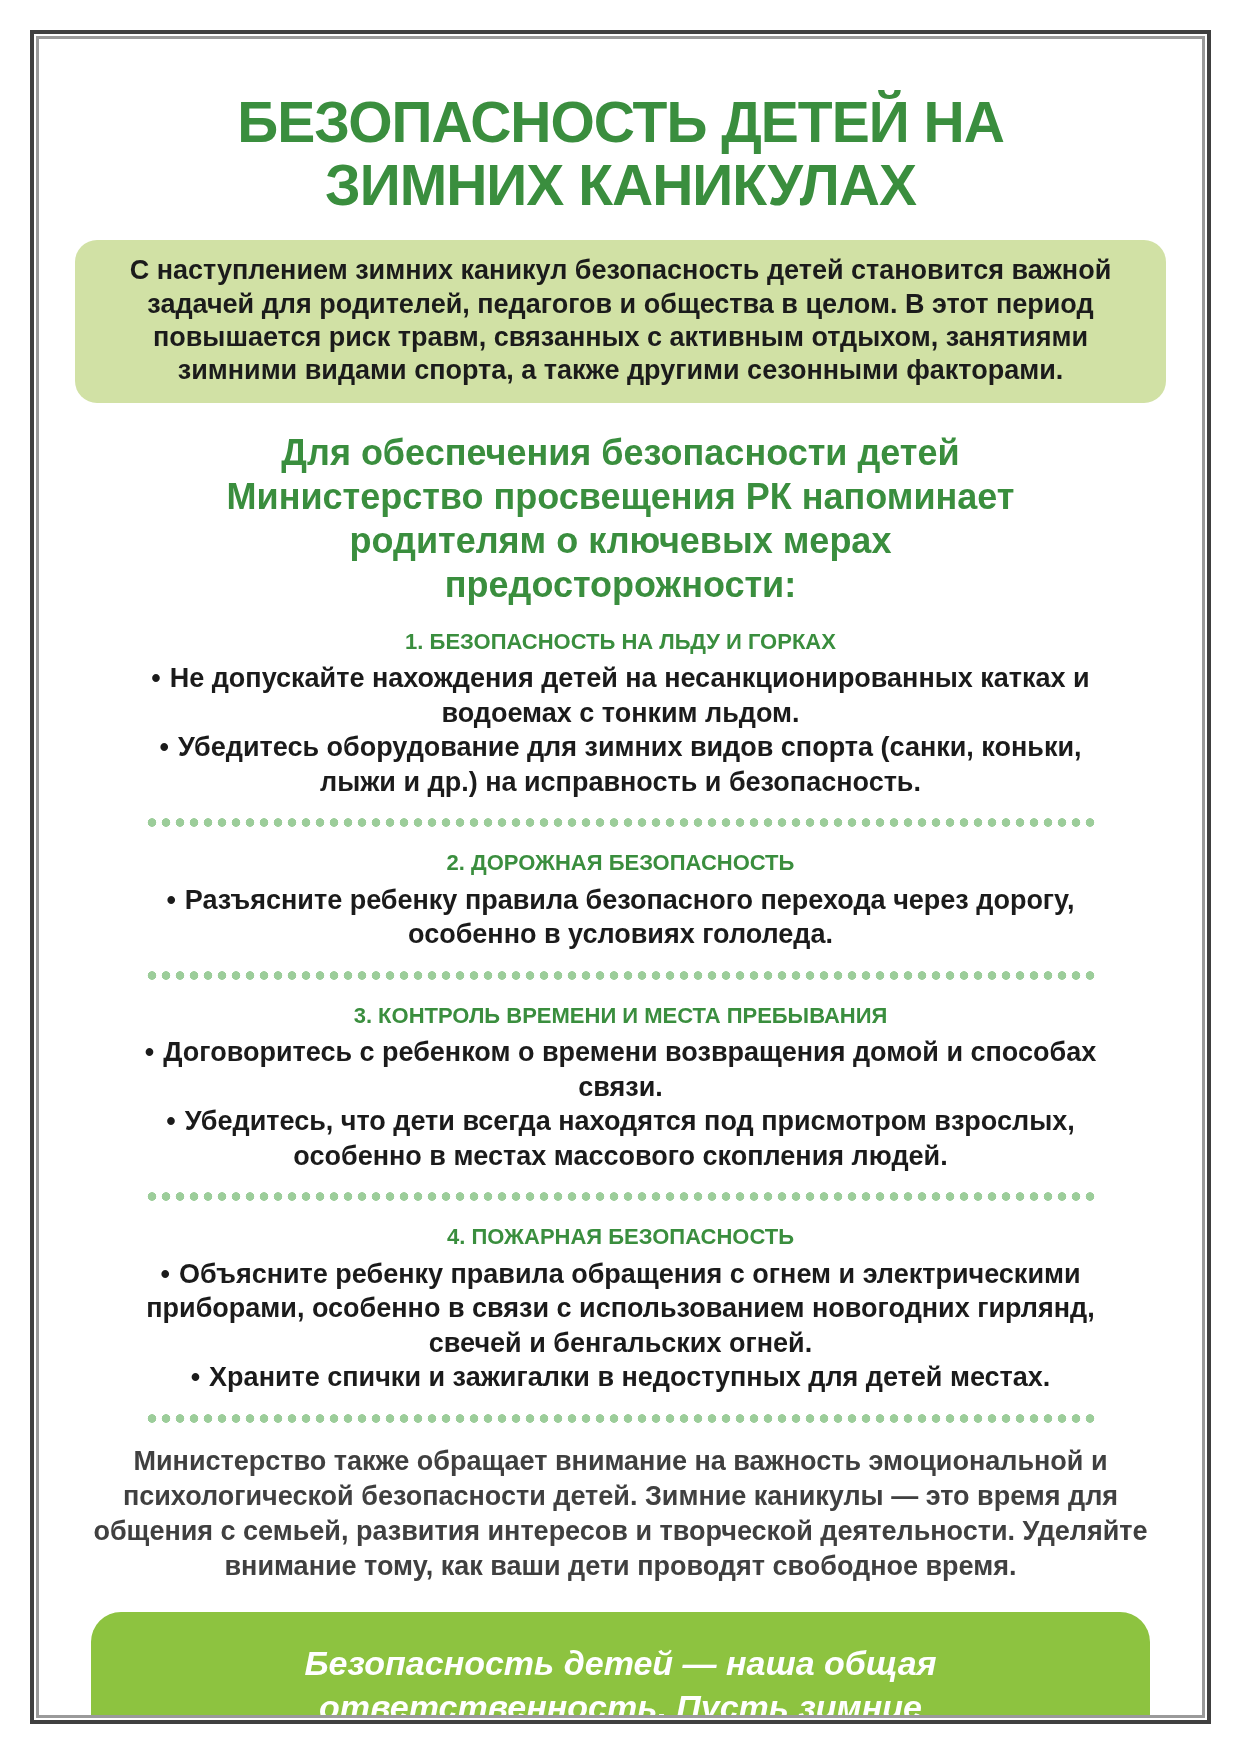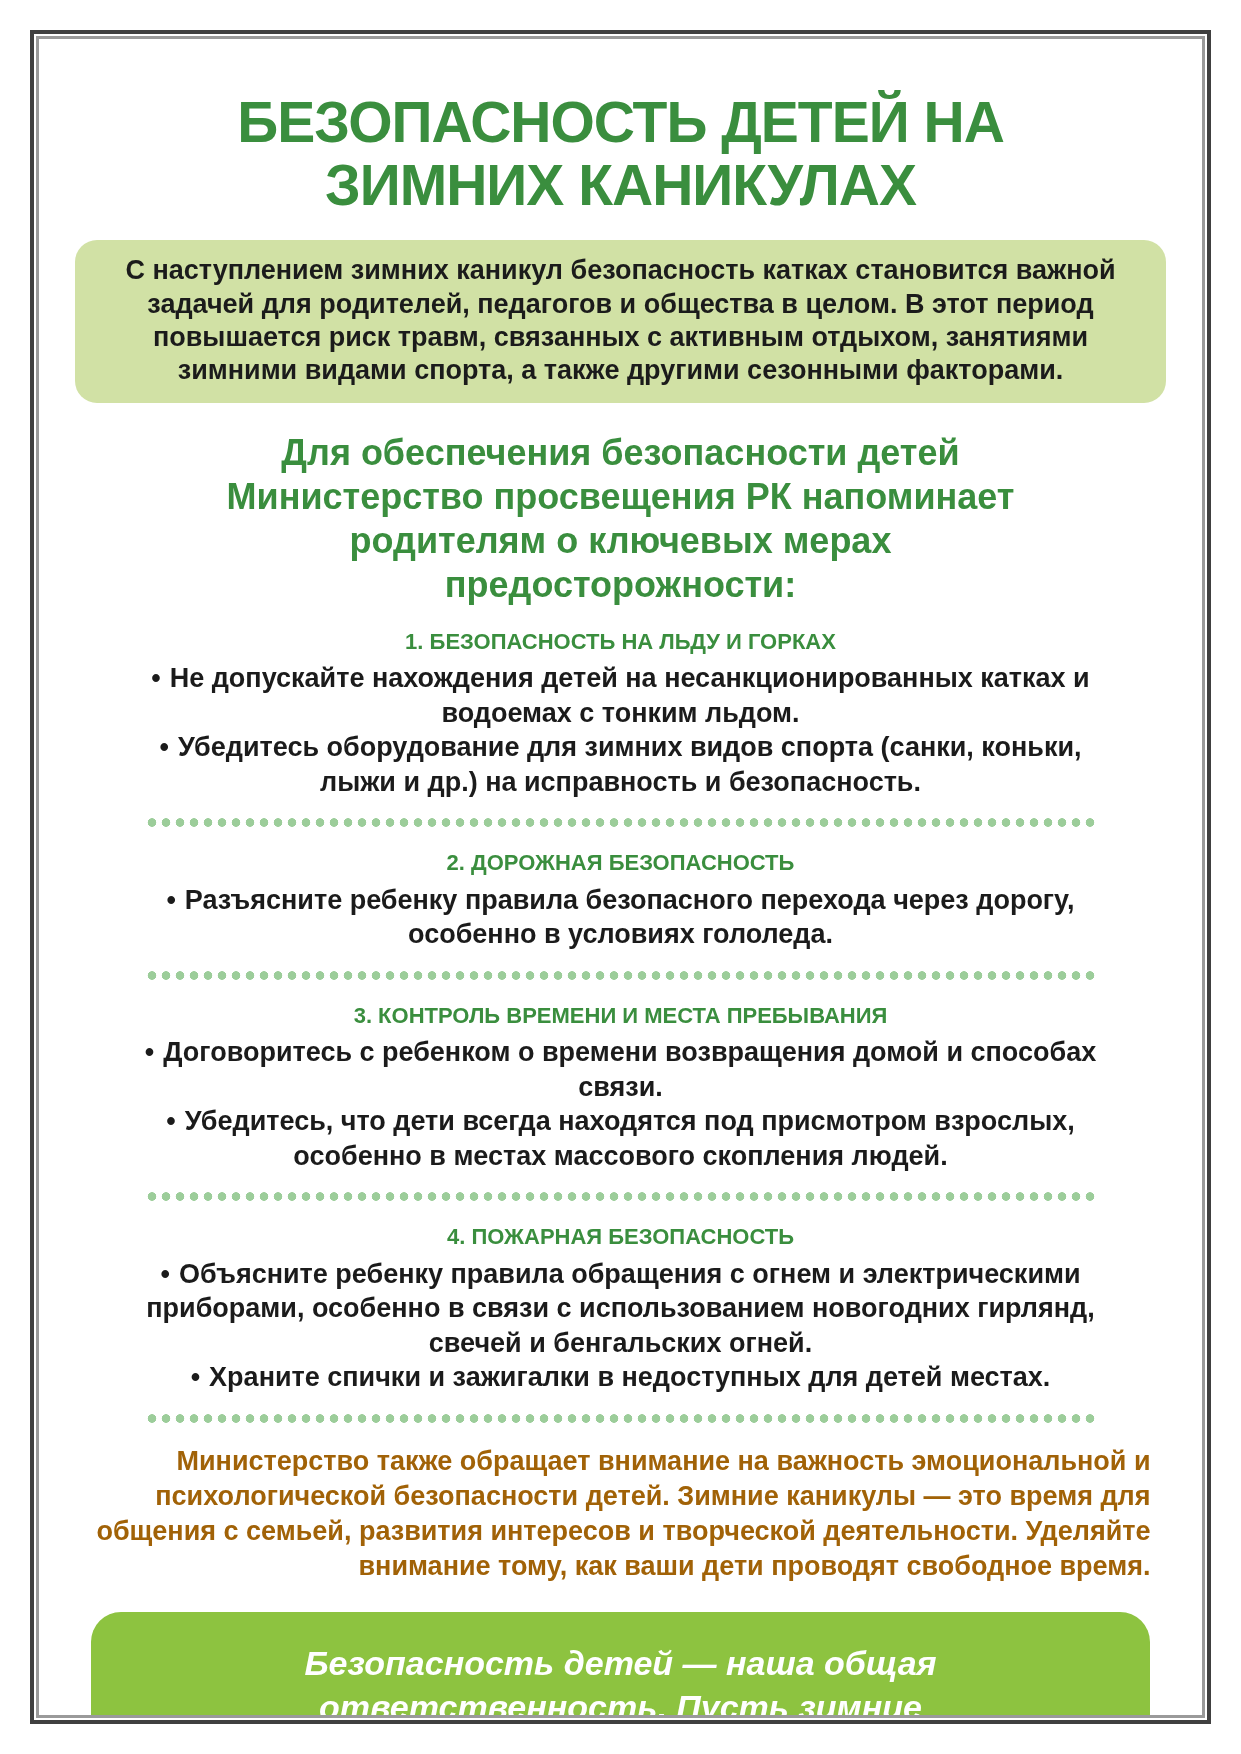--- a/index.html
+++ b/index.html
@@ -75,25 +75,25 @@
     width: 952px;
     height: 11px;
     background-image: radial-gradient(circle, #9ccd9a 4px, rgba(0,0,0,0) 4.6px);
     background-size: 14px 11px;
     background-repeat: repeat-x;
     background-position: left center;
   }
   .closing {
     margin: 20px auto 0;
     max-width: 1060px;
-    text-align: right;
+    text-align: center;
     font-weight: bold;
     font-size: 27px;
     line-height: 1.3;
-    color: #a16207;
+    color: #404040;
   }
   .footer-banner {
     margin: 28px 52px 0;
     background: #8dc340;
     border-radius: 30px;
     padding: 30px 40px;
     text-align: center;
     font-style: italic;
   }
   .footer-text {
@@ -110,21 +110,21 @@
 
 <div class="frame-outer">
   <div class="frame-inner">
 
     <h1 class="poster-title">
       <div>БЕЗОПАСНОСТЬ ДЕТЕЙ НА</div>
       <div>ЗИМНИХ КАНИКУЛАХ</div>
     </h1>
 
     <div class="intro-box">
-      <span>С наступлением зимних каникул безопасность катках становится важной задачей для родителей, педагогов и общества в целом. В этот период повышается риск травм, связанных с активным отдыхом, занятиями зимними видами спорта, а также другими сезонными факторами.</span>
+      <span>С наступлением зимних каникул безопасность детей становится важной задачей для родителей, педагогов и общества в целом. В этот период повышается риск травм, связанных с активным отдыхом, занятиями зимними видами спорта, а также другими сезонными факторами.</span>
     </div>
 
     <p class="subtitle">Для обеспечения безопасности детей Министерство просвещения РК напоминает родителям о ключевых мерах предосторожности:</p>
 
     <div>
   <div class="section">
     <p class="section-title">1. БЕЗОПАСНОСТЬ НА ЛЬДУ И ГОРКАХ</p>
     <div class="bullets">
             <p class="bullet"><span class="bullet-mark">•</span><span>Не допускайте нахождения детей на несанкционированных катках и водоемах с тонким льдом.</span></p>
             <p class="bullet"><span class="bullet-mark">•</span><span>Убедитесь оборудование для зимних видов спорта (санки, коньки, лыжи и др.) на исправность и безопасность.</span></p>

